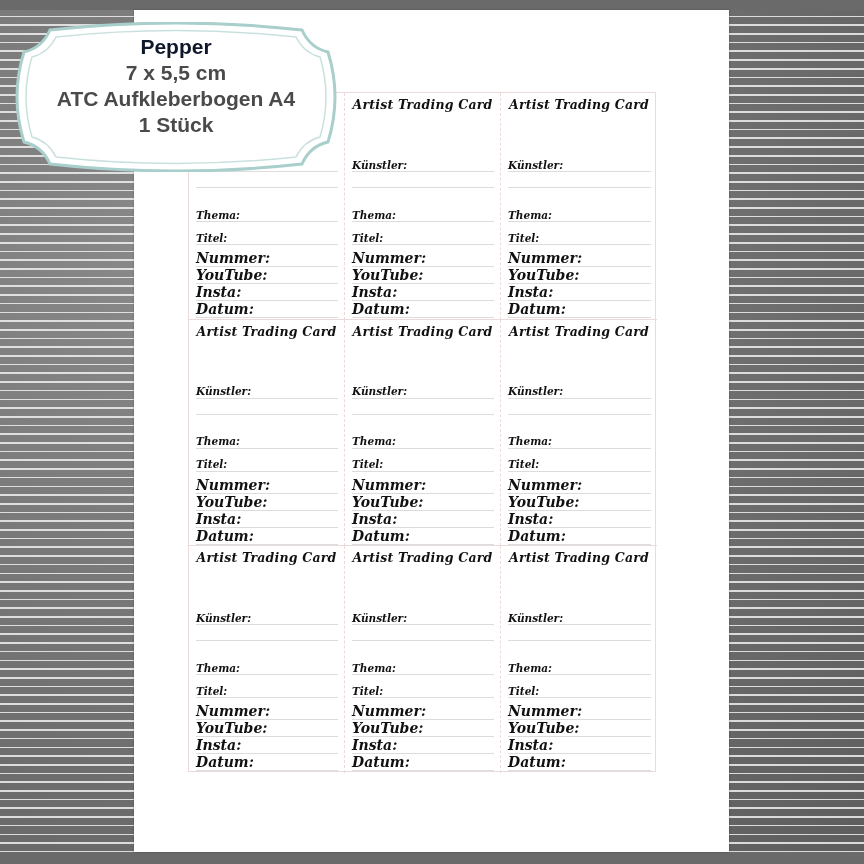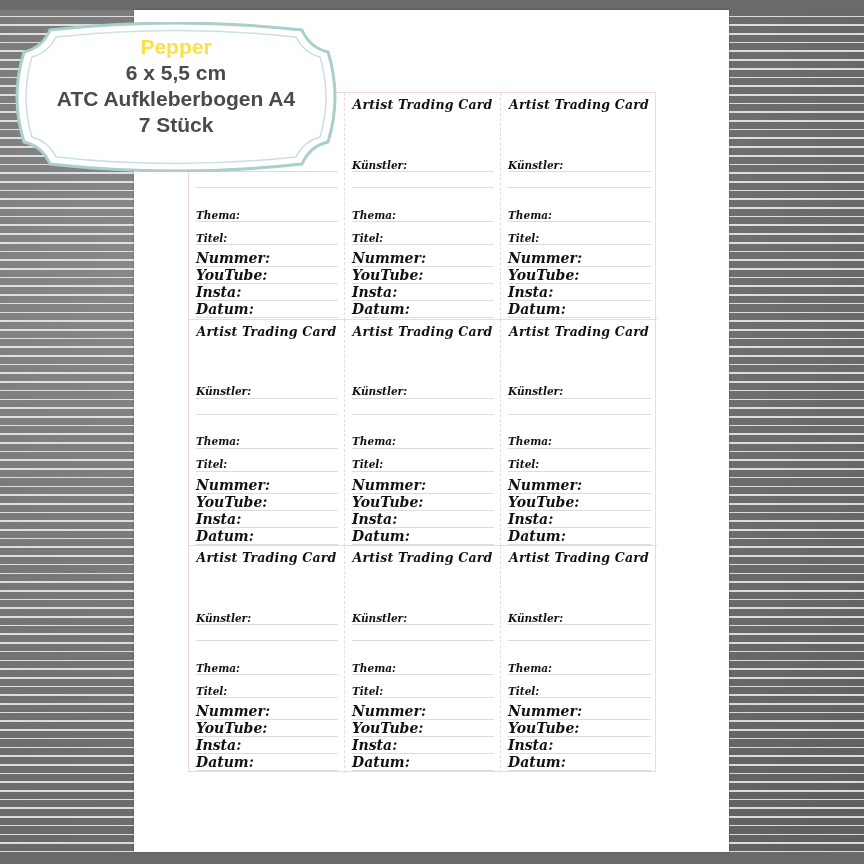--- a/index.html
+++ b/index.html
@@ -62,21 +62,21 @@
 
   .badge {
     position: absolute; left: 10px; top: 22px; width: 332px; height: 150px;
   }
   .badge svg { position: absolute; left: 0; top: 0; }
   .badge-text {
     position: absolute; left: 0; top: 12px; width: 332px; text-align: center;
     font-family: "Liberation Sans", sans-serif; font-weight: bold;
   }
   .badge-line { display: block; line-height: 26px; font-size: 21px; color: #4a4a4a; }
-  .badge-line.brand { color: #fde047; font-size: 21px; }
+  .badge-line.brand { color: #0f172a; font-size: 21px; }
 </style>
 </head>
 <body>
 
 <div class="bg"></div>
 <div class="bg-top"></div>
 <div class="bg-bottom"></div>
 
 <div class="paper"></div>
 
@@ -309,17 +309,17 @@
   </div>
 </div>
 
 <div class="badge">
   <svg width="332" height="150" viewBox="0 0 332 150">
     <path d="M40,8 Q166,-6 292,8 Q300,26 318,30 Q332,75 318,120 Q300,124 292,142 Q166,156 40,142 Q32,124 14,120 Q0,75 14,30 Q32,26 40,8 Z" fill="#ffffff" stroke="#a8cfcb" stroke-width="3"></path>
     <path d="M46,15 Q166,2 286,15 Q294,31 310,35 Q322,75 310,115 Q294,119 286,135 Q166,148 46,135 Q38,119 22,115 Q10,75 22,35 Q38,31 46,15 Z" fill="none" stroke="#c9e1de" stroke-width="1.5"></path>
   </svg>
   <div class="badge-text">
     <span class="badge-line brand">Pepper</span>
-    <span class="badge-line">6 x 5,5 cm</span>
+    <span class="badge-line">7 x 5,5 cm</span>
     <span class="badge-line">ATC Aufkleberbogen A4</span>
-    <span class="badge-line">7 Stück</span>
+    <span class="badge-line">1 Stück</span>
   </div>
 </div>
 
 </body></html>

